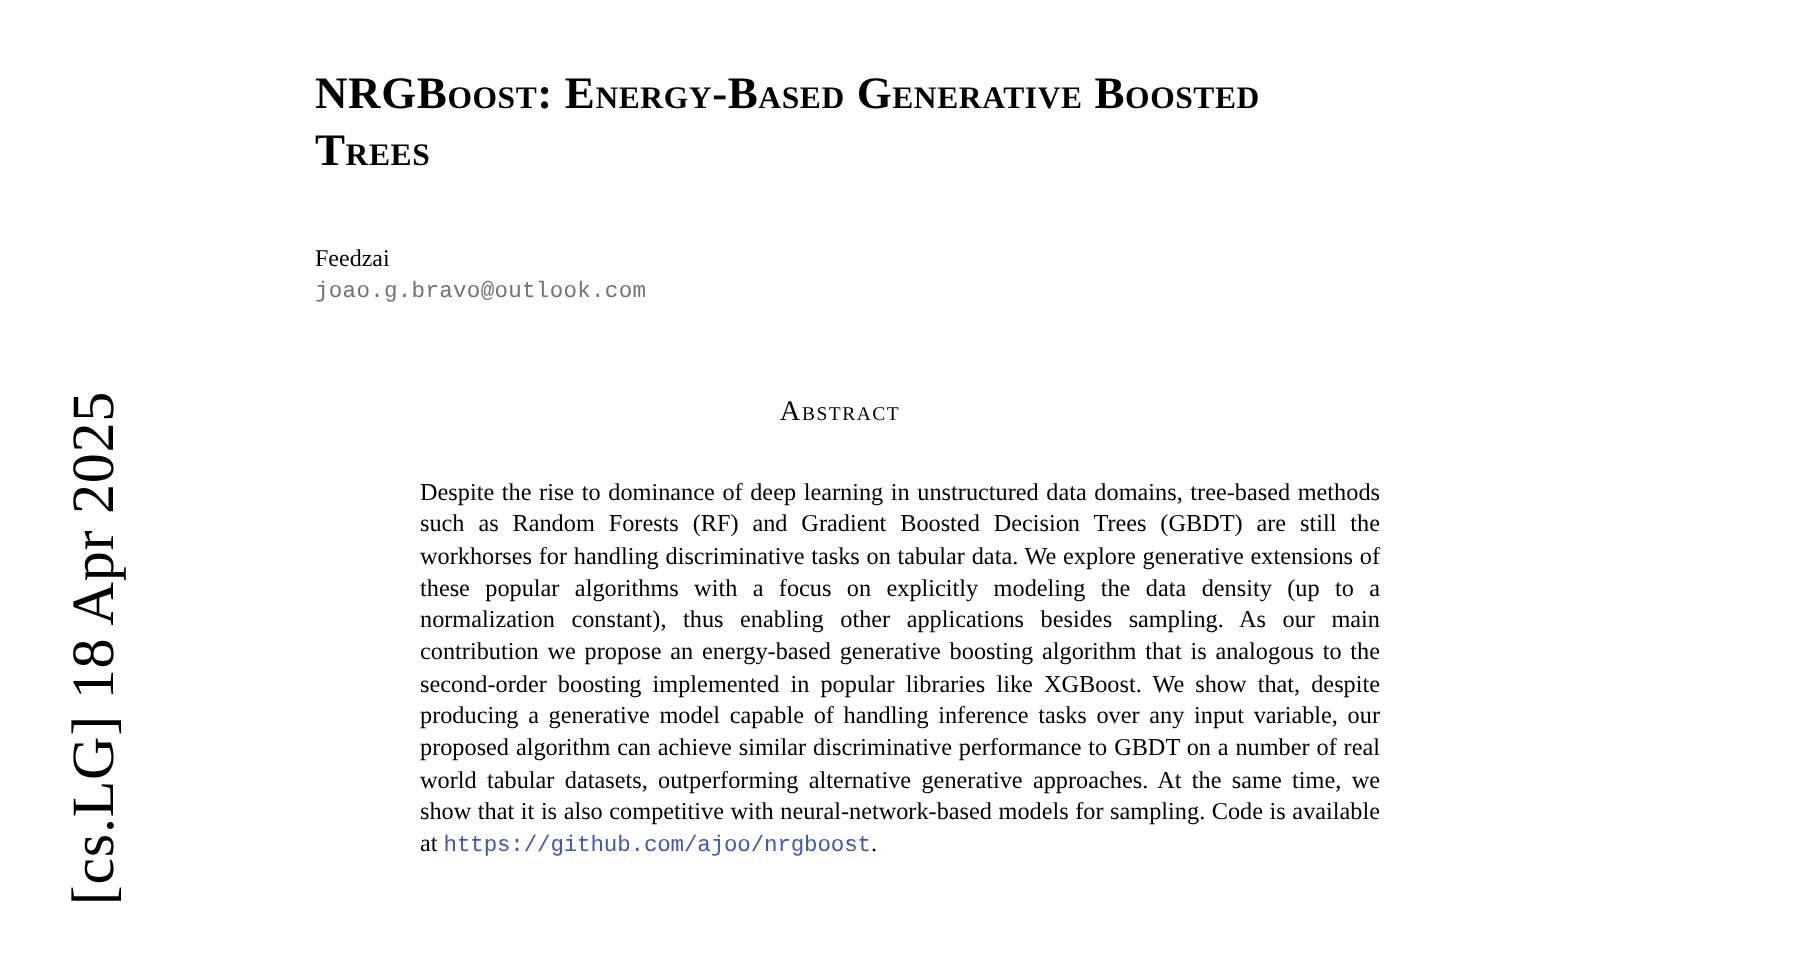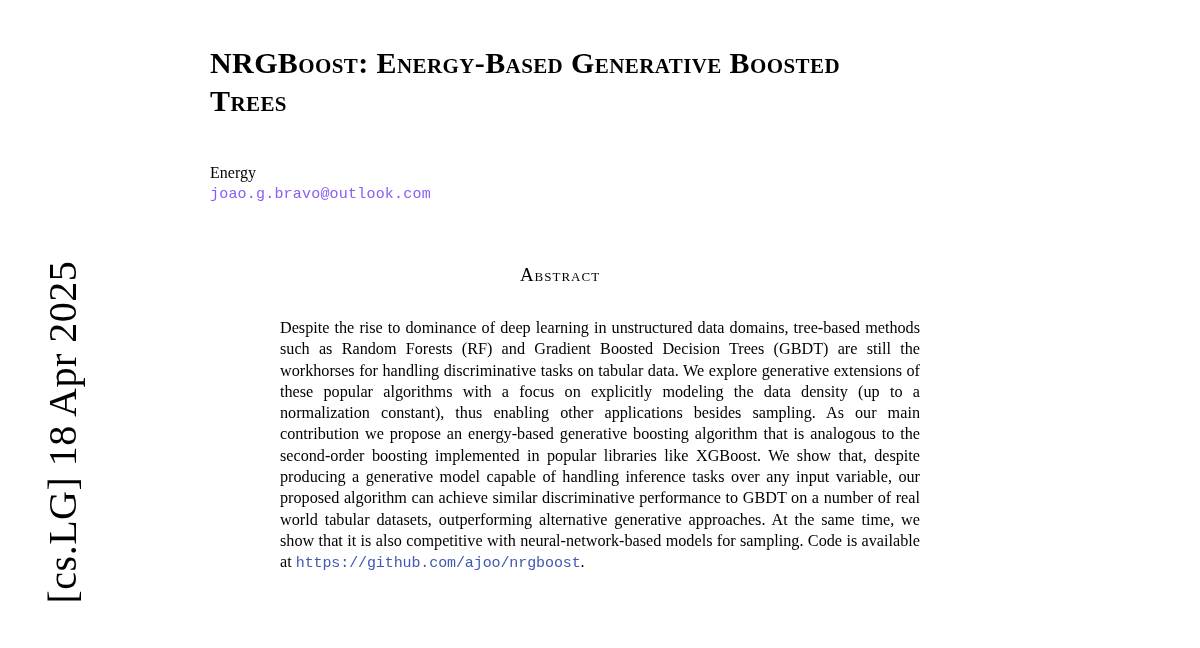--- a/index.html
+++ b/index.html
@@ -71,21 +71,21 @@
   #author-affiliation {
     font-family: "Liberation Serif", serif;
     font-size: 16px;
     line-height: 21px;
   }
   #author-email {
     font-family: "Liberation Mono", monospace;
     font-size: 15px;
     line-height: 22px;
     letter-spacing: 0.2px;
-    color: #8b5cf6;
+    color: #737373;
     margin-top: 1px;
   }
 
   #abstract-heading {
     margin-top: 58px;
     text-align: center;
     font-family: Liberation Serif, serif;
     font-variant: small-caps;
     font-size: 19px;
     letter-spacing: 1px;
@@ -116,21 +116,21 @@
 
 <div id="arxiv-stamp">
   <div class="stamp-text">[cs.LG]  18 Apr 2025</div>
 </div>
 
 <div id="paper-column">
 
   <h1 id="paper-title">NRGBoost: Energy-Based Generative Boosted Trees</h1>
 
   <div id="author-block">
-    <div id="author-affiliation">Energy</div>
+    <div id="author-affiliation">Feedzai</div>
     <div id="author-email">joao.g.bravo@outlook.com</div>
   </div>
 
   <div id="abstract-heading">Abstract</div>
 
   <div id="abstract-body">
     <span>Despite the rise to dominance of deep learning in unstructured data domains, tree-based methods such as Random Forests (RF) and Gradient Boosted Decision Trees (GBDT) are still the workhorses for handling discriminative tasks on tabular data. We explore generative extensions of these popular algorithms with a focus on explicitly modeling the data density (up to a normalization constant), thus enabling other applications besides sampling. As our main contribution we propose an energy-based generative boosting algorithm that is analogous to the second-order boosting implemented in popular libraries like XGBoost. We show that, despite producing a generative model capable of handling inference tasks over any input variable, our proposed algorithm can achieve similar discriminative performance to GBDT on a number of real world tabular datasets, outperforming alternative generative approaches. At the same time, we show that it is also competitive with neural-network-based models for sampling. Code is available at </span><a class="code-link" href="#">https://github.com/ajoo/nrgboost</a><span>.</span>
   </div>
 
 </div>

